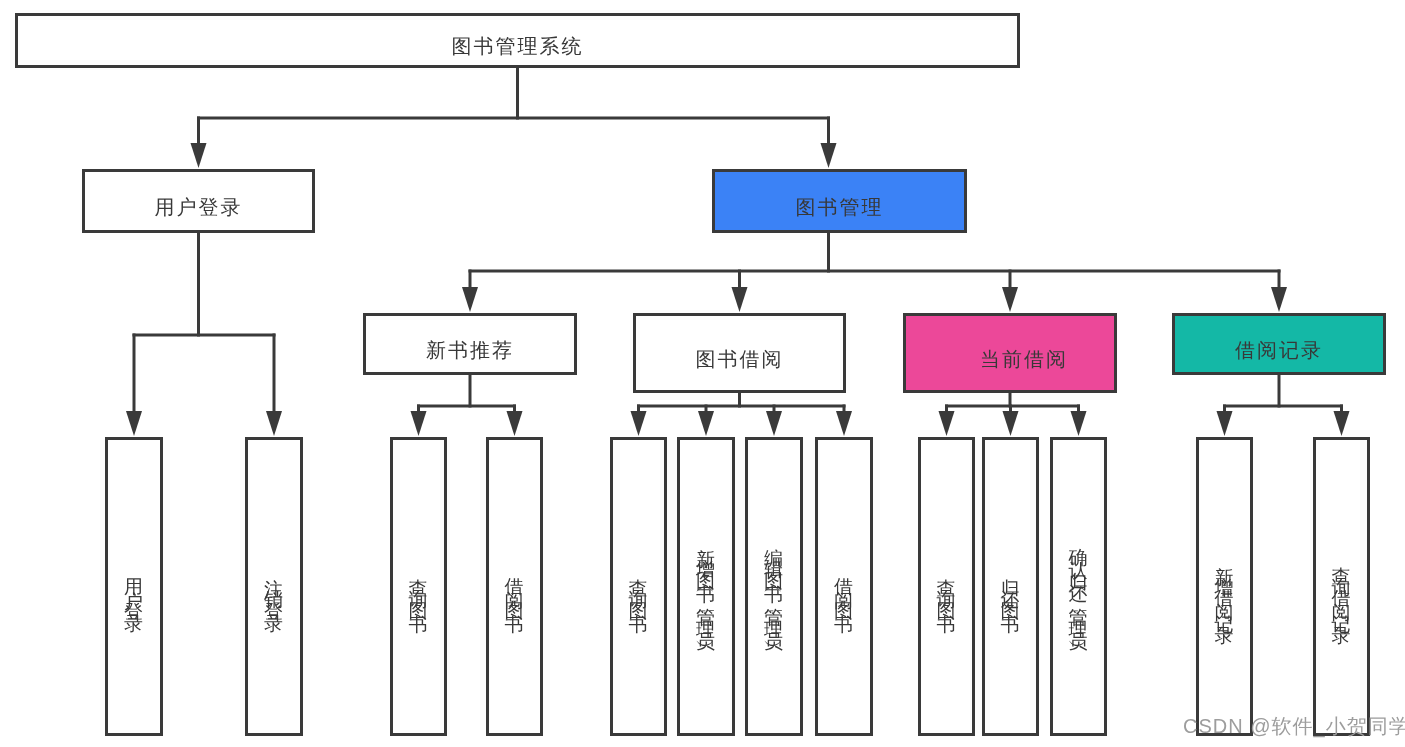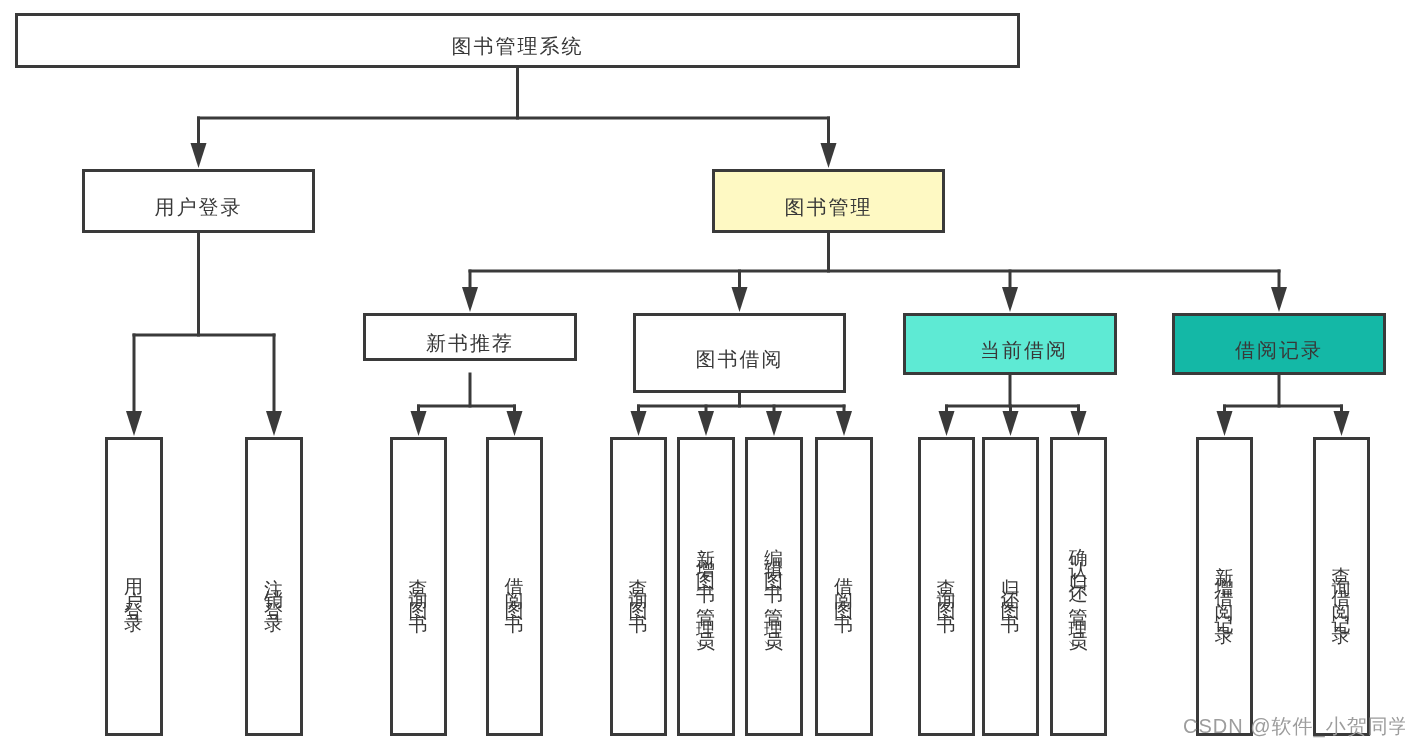--- a/index.html
+++ b/index.html
@@ -108,30 +108,30 @@
       <line x1="1341.5" y1="406" x2="1341.5" y2="419" stroke="#3a3a3a" stroke-width="3" stroke-linecap="square"></line>
       <polygon points="1333.5,411 1349.5,411 1341.5,436" fill="#3a3a3a"></polygon>
     </svg>
   <div id="nodes">
       <div class="node h" style="left: 15px; top: 13px; width: 1005px; height: 55px; border-color: rgb(58, 58, 58); background: rgb(255, 255, 255); color: rgb(56, 56, 56);">
         <span>图书管理系统</span>
       </div>
       <div class="node h" style="left: 82px; top: 169px; width: 233px; height: 64px; border-color: rgb(58, 58, 58); background: rgb(255, 255, 255); color: rgb(56, 56, 56);">
         <span>用户登录</span>
       </div>
-      <div class="node h" style="left: 712px; top: 169px; width: 233px; height: 64px; border-color: rgb(58, 58, 58); background: #fef9c3; color: rgb(56, 56, 56); align-items: center;">
+      <div class="node h" style="left: 712px; top: 169px; width: 255px; height: 64px; border-color: rgb(58, 58, 58); background: #3b82f6; color: rgb(56, 56, 56); align-items: center;">
         <span>图书管理</span>
       </div>
-      <div class="node h" style="left: 363px; top: 313px; width: 214px; height: 48px; border-color: rgb(58, 58, 58); background: rgb(255, 255, 255); color: rgb(56, 56, 56);">
+      <div class="node h" style="left: 363px; top: 313px; width: 214px; height: 62px; border-color: rgb(58, 58, 58); background: rgb(255, 255, 255); color: rgb(56, 56, 56);">
         <span>新书推荐</span>
       </div>
       <div class="node h" style="left: 633px; top: 313px; width: 213px; height: 80px; border-color: rgb(58, 58, 58); background: rgb(255, 255, 255); color: rgb(56, 56, 56);">
         <span>图书借阅</span>
       </div>
-      <div class="node h" style="left: 903px; top: 313px; width: 214px; height: 62px; border-color: rgb(58, 58, 58); background: #5eead4; color: rgb(56, 56, 56); padding-left: 28px;">
+      <div class="node h" style="left: 903px; top: 313px; width: 214px; height: 80px; border-color: rgb(58, 58, 58); background: #ec4899; color: rgb(56, 56, 56); padding-left: 28px;">
         <span>当前借阅</span>
       </div>
       <div class="node h" style="left: 1172px; top: 313px; width: 214px; height: 62px; border-color: rgb(58, 58, 58); background: #14b8a6; color: rgb(56, 56, 56);">
         <span>借阅记录</span>
       </div>
       <div class="node v" style="left: 105px; top: 437px; width: 58px; height: 299px; border-color: rgb(58, 58, 58); background: rgb(255, 255, 255); color: rgb(56, 56, 56);">
         <span>用户登录</span>
       </div>
       <div class="node v" style="left: 245px; top: 437px; width: 58px; height: 299px; border-color: rgb(58, 58, 58); background: rgb(255, 255, 255); color: rgb(56, 56, 56);">
         <span>注销登录</span>

